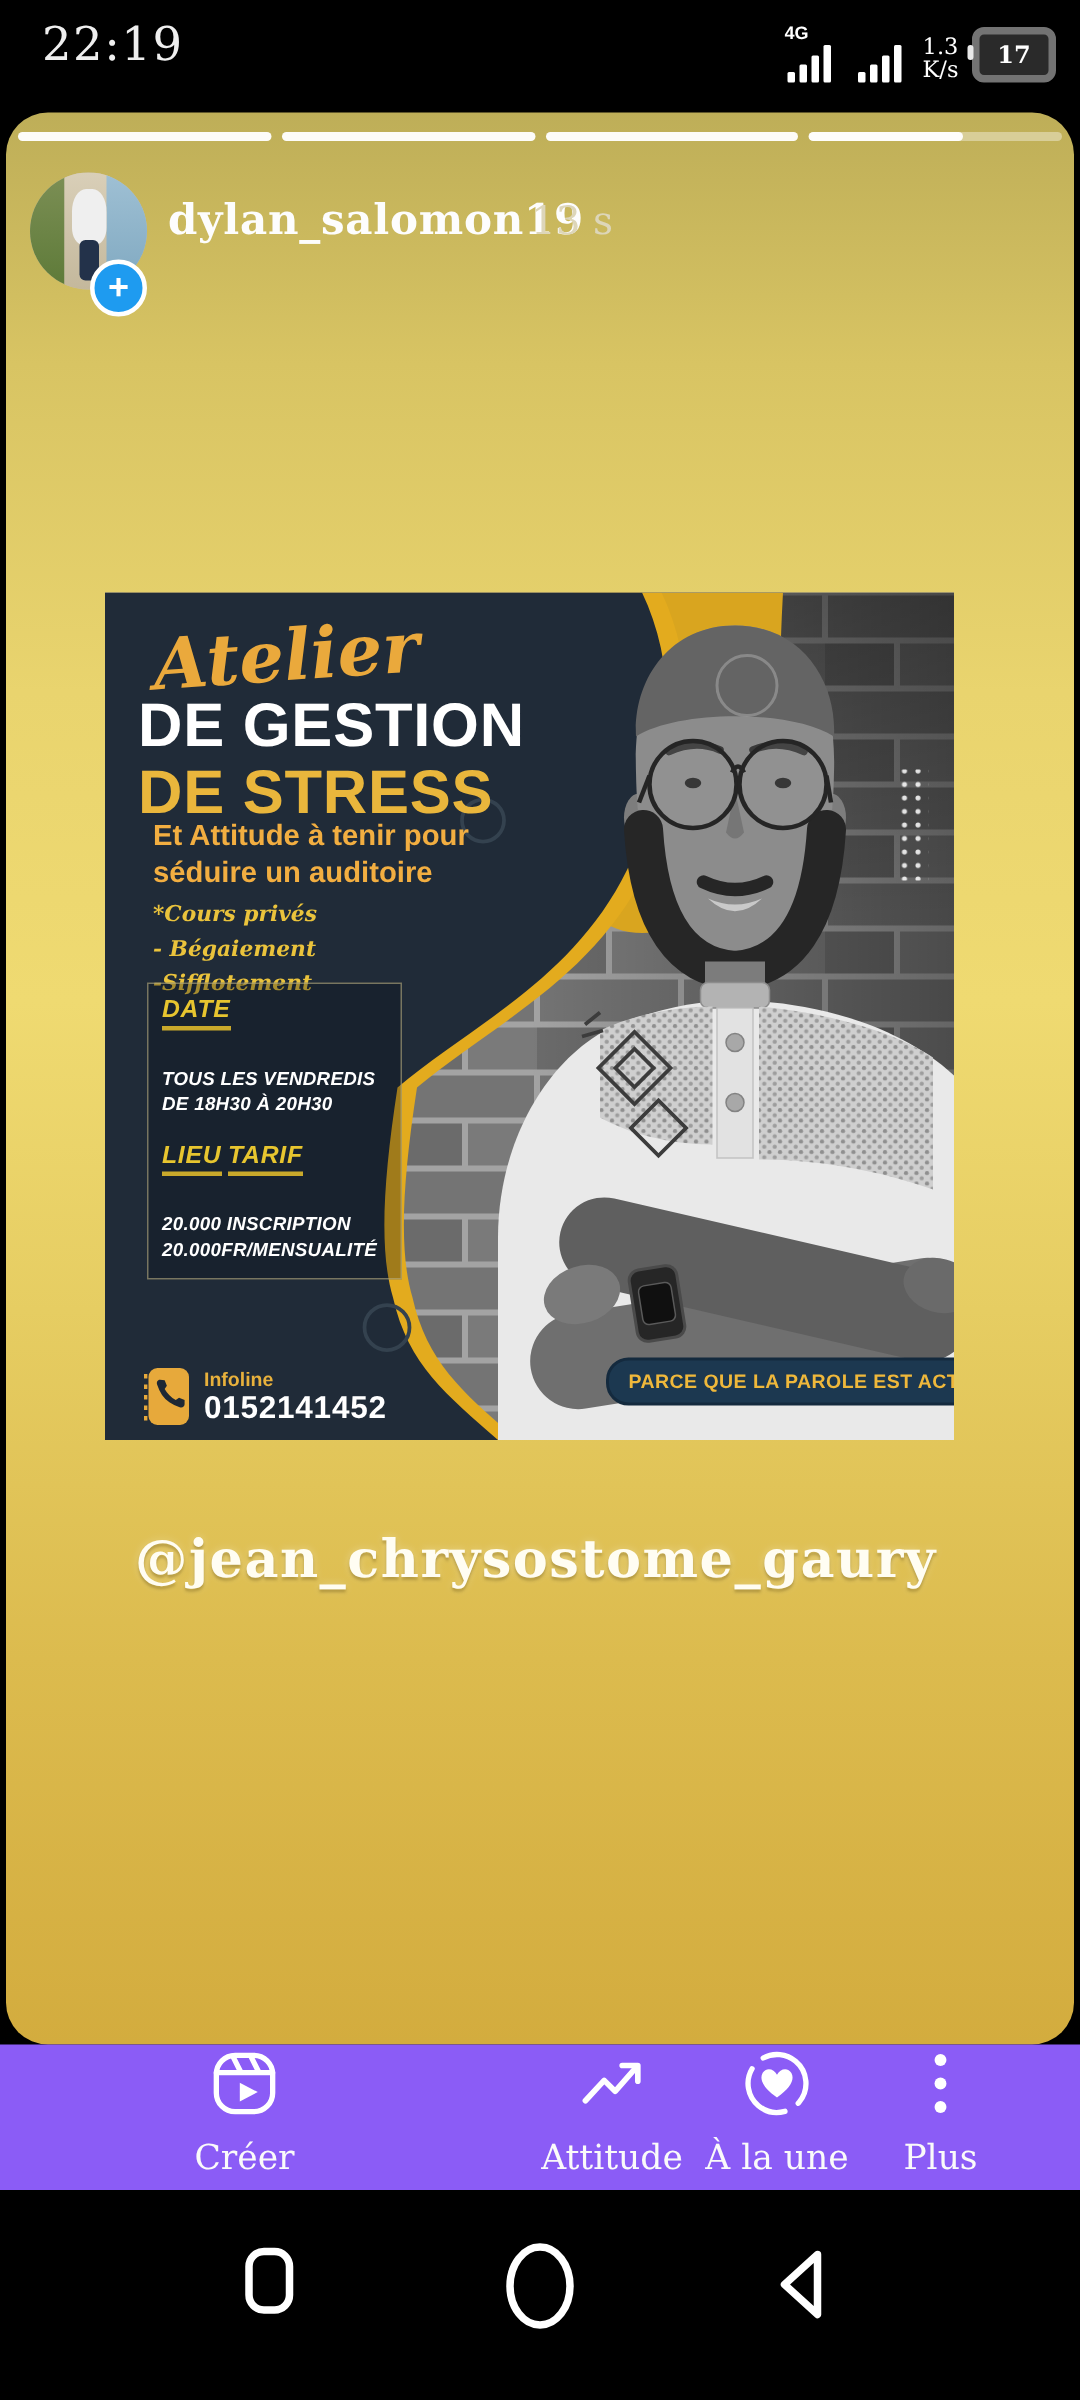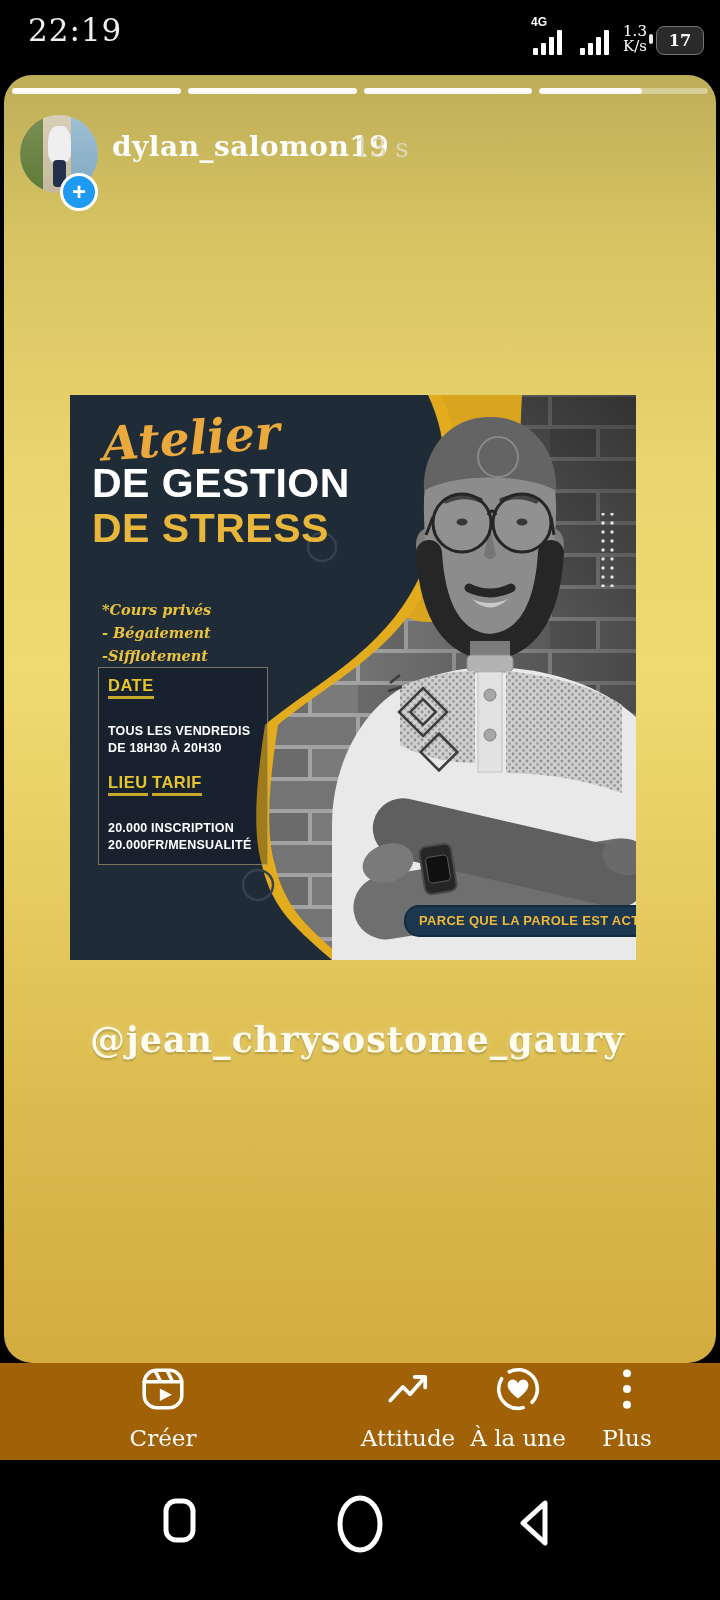--- a/index.html
+++ b/index.html
@@ -7,21 +7,21 @@
           font-family:"Liberation Sans",sans-serif;}
 
   
   .status-bar{position:absolute;top:0;left:0;width:720px;height:75px;background:#000;}
   .sb-time{position:absolute;left:28px;top:12px;color:#efefef;font-family:"DejaVu Serif",serif;
            font-size:31px;letter-spacing:1px;}
   .sb-right{position:absolute;right:16px;top:14px;display:flex;align-items:flex-end;gap:9px;height:42px;}
   .sb-sig{display:block;}
   .sb-speed{color:#fff;font-family:"DejaVu Serif",serif;font-size:15px;line-height:15px;
             text-align:center;margin-bottom:2px;}
-  .sb-batt{position:relative;width:46px;height:27px;border:1px solid #737373;border-radius:8px;
+  .sb-batt{position:relative;width:46px;height:27px;border:5px solid #737373;border-radius:8px;
            color:#fff;font-family:"DejaVu Serif",serif;font-size:16px;font-weight:bold;
            display:flex;align-items:center;justify-content:center;margin-bottom:1px;background:#2a2a2a;}
   .sb-batt::before{content:"";position:absolute;left:-8px;top:7px;width:4px;height:10px;
            background:#e9e9e9;border-radius:2px;}
 
   
   .story-card{position:absolute;left:4px;top:75px;width:712px;height:1288px;border-radius:28px;
     background:linear-gradient(180deg,#beae58 0%,#d8c463 13%,#e9d46e 30%,#efda71 46%,
                #e6cd62 62%,#dcbb4e 80%,#d3ac3e 100%);overflow:hidden;}
 
@@ -50,22 +50,22 @@
   .poster{position:absolute;left:66px;top:320px;width:566px;height:565px;overflow:hidden;background:#777;}
   .poster-art{position:absolute;left:0;top:0;}
   .p-text{position:absolute;z-index:3;}
   .p-script{font-family:"DejaVu Serif",serif;font-style:italic;font-weight:bold;font-size:47px;
             color:#eaa93c;transform:rotate(-4deg);margin-left:10px;line-height:50px;}
   .p-l2{font-size:41px;font-weight:900;color:#ffffff;line-height:45px;letter-spacing:.5px;}
   .p-l3{font-size:41px;font-weight:900;color:#e9b63c;line-height:45px;letter-spacing:.5px;}
   .p-sub{font-size:19.5px;font-weight:bold;color:#f2ae41;line-height:25px;}
   .p-bullets{font-family:"DejaVu Serif",serif;font-style:italic;font-weight:bold;font-size:14.5px;
              color:#eac33c;line-height:23px;}
-  .info-box{left:28px;top:272px;width:150px;background:rgba(8,14,24,.30);
-            border:1px solid rgba(185,175,130,.6);padding:8px 9px 10px 9px;}
+  .info-box{left:28px;top:260px;width:150px;background:rgba(8,14,24,.30);
+            border:1px solid rgba(185,175,130,.6);padding:8px 9px 10px 9px;font-style:italic;}
   .ib-h{display:inline-block;color:#e7c52f;font-size:16.5px;font-weight:900;letter-spacing:.5px;
         border-bottom:3px solid #c9a92b;padding-bottom:1px;}
   .ib-lines{color:#fff;font-size:12.5px;font-weight:800;line-height:17px;margin-top:24px;letter-spacing:.2px;}
   .black-box{background:#060606;width:168px;margin:5px -19px 4px -9px;padding:3px 0 4px 0;
              color:#fff;text-align:center;}
   .bb1{font-size:11.5px;font-weight:bold;}
   .bb2{font-size:11.5px;font-weight:bold;margin-top:2px;}
   .bb3{font-size:11px;font-weight:bold;margin-top:2px;}
   .infoline{left:26px;top:515px;display:flex;align-items:center;gap:8px;}
   .il-col{display:flex;flex-direction:column;}
@@ -73,21 +73,21 @@
   .il-number{color:#fff;font-size:21px;font-weight:900;letter-spacing:.5px;}
   .slogan-pill{left:334px;top:510px;height:28px;line-height:28px;padding:0 13px;border-radius:15px;
                background:#1c3850;border:2px solid #142a3e;color:#efb83b;font-size:13px;
                font-weight:800;letter-spacing:.3px;white-space:nowrap;}
 
   .mention{position:absolute;left:86px;top:896px;color:#fffdf2;font-family:"DejaVu Serif",serif;
            font-weight:bold;font-size:35px;letter-spacing:1px;
            text-shadow:0 2px 2px rgba(125,100,25,.45),0 0 6px rgba(255,255,255,.3);margin-top:48px;}
 
   
-  .action-bar{position:absolute;left:0;top:1363px;width:720px;height:97px;background:#a16207;}
+  .action-bar{position:absolute;left:0;top:1363px;width:720px;height:97px;background:#8b5cf6;}
   .action{position:absolute;top:2px;width:120px;text-align:center;color:#fafafa;}
   .action .a-label{margin-top:8px;font-family:"DejaVu Serif",serif;font-size:23px;line-height:26px;}
   .a-creer{left:103px;} .a-partager{left:221px;} .a-booster{left:348px;}
   .a-une{left:458px;} .a-plus{left:567px;}
 
   
   .nav-bar{position:absolute;left:0;top:1460px;width:720px;height:140px;background:#000;}
   .nav-btn{position:absolute;}
   .nv-recents{left:162px;top:1498px;} .nv-home{left:334px;top:1494px;} .nv-back{left:515px;top:1498px;} 
   .nv-recents,.nv-home,.nv-back{position:absolute;}
@@ -234,40 +234,55 @@
             <rect x="357" y="461" width="22" height="26" rx="4" fill="#101010" stroke="#5a5a5a"></rect>
           </g>
         </g>
       </svg>
 
       <div class="p-text" style="left:22px;top:16px;">
         <div class="p-script">Atelier</div>
         <div class="p-l2">DE GESTION</div>
         <div class="p-l3">DE STRESS</div>
       </div>
+      <div class="p-text p-sub" style="left:32px;top:150px;">
+        <div>Et Attitude à tenir pour</div>
+        <div>séduire un auditoire</div>
+      </div>
       <div class="p-text p-bullets" style="left:32px;top:203px;">
         <div>*Cours privés</div>
         <div>- Bégaiement</div>
         <div>-Sifflotement</div>
       </div>
 
       <div class="p-text info-box">
         <div class="ib-h">DATE</div>
         <div class="ib-lines">
           <div>TOUS LES VENDREDIS</div>
           <div>DE 18H30 À 20H30</div>
         </div>
         <div class="ib-h" style="margin-top:16px;">LIEU</div>
         <div class="ib-h">TARIF</div>
         <div class="ib-lines">
           <div>20.000 INSCRIPTION</div>
           <div>20.000FR/MENSUALITÉ</div>
         </div>
       </div>
 
+      <div class="p-text infoline">
+        <svg width="32" height="42" viewBox="0 0 32 42">
+          <rect x="3" y="2" width="27" height="38" rx="6" fill="#e7a93b"></rect>
+          <path d="M1,6 v3 M1,13 v3 M1,20 v3 M1,27 v3 M1,34 v3" stroke="#e7a93b" stroke-width="2.5"></path>
+          <path d="M11,10 c-2,0 -3,2 -2.3,4 l1.8,4.5 c2.5,5.5 6.5,9.5 12,12 l4.5,1.8 c2,0.7 4,-0.3 4,-2.3 l0,-3.5 -4.5,-1.8 -2.7,1.8 c-3.6,-2 -7,-5.4 -9,-9 l1.8,-2.7 -1.8,-4.5 z" fill="#1e2834" transform="scale(0.82) translate(2,2)"></path>
+        </svg>
+        <div class="il-col">
+          <span class="il-label">Infoline</span>
+          <span class="il-number">0152141452</span>
+        </div>
+      </div>
 
       <div class="p-text slogan-pill">PARCE QUE LA PAROLE EST ACTION</div>
     </div>
 
     <div class="mention">@jean_chrysostome_gaury</div>
   </div>
 
   <div class="action-bar">
 
     <div class="action a-creer">

